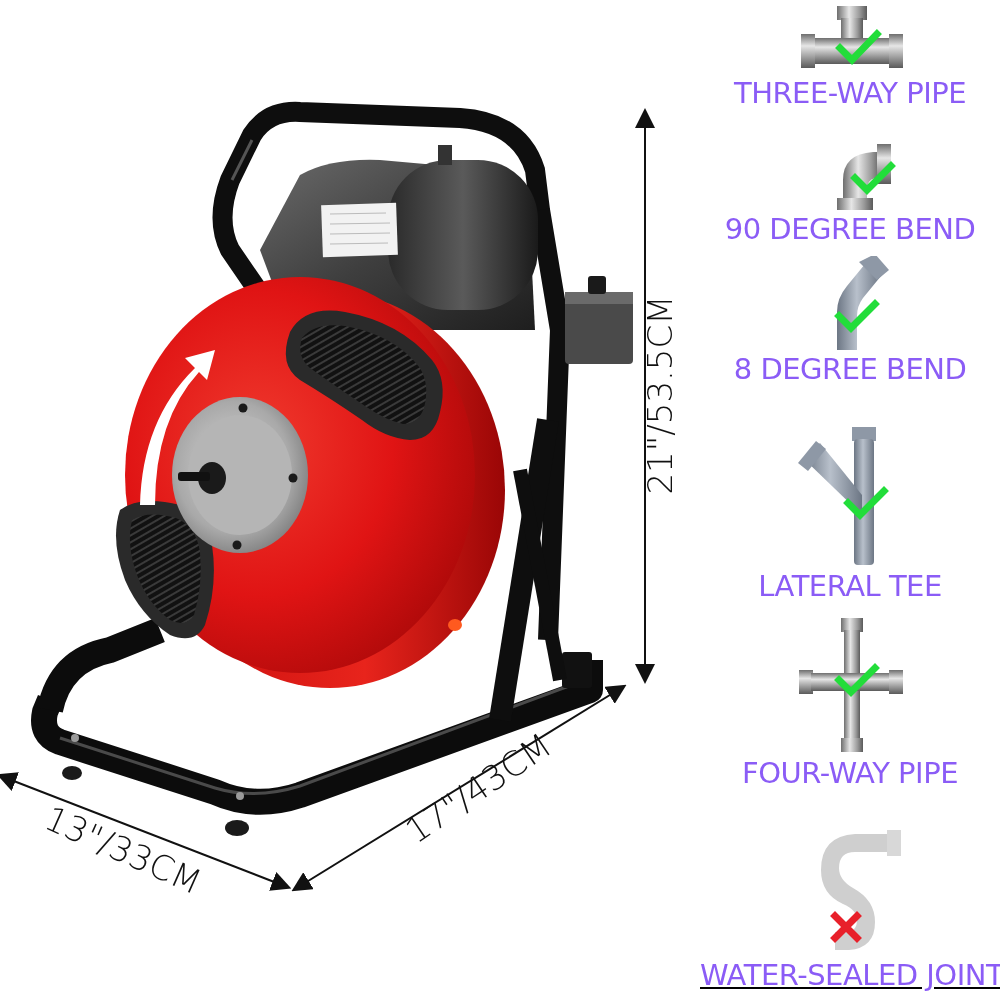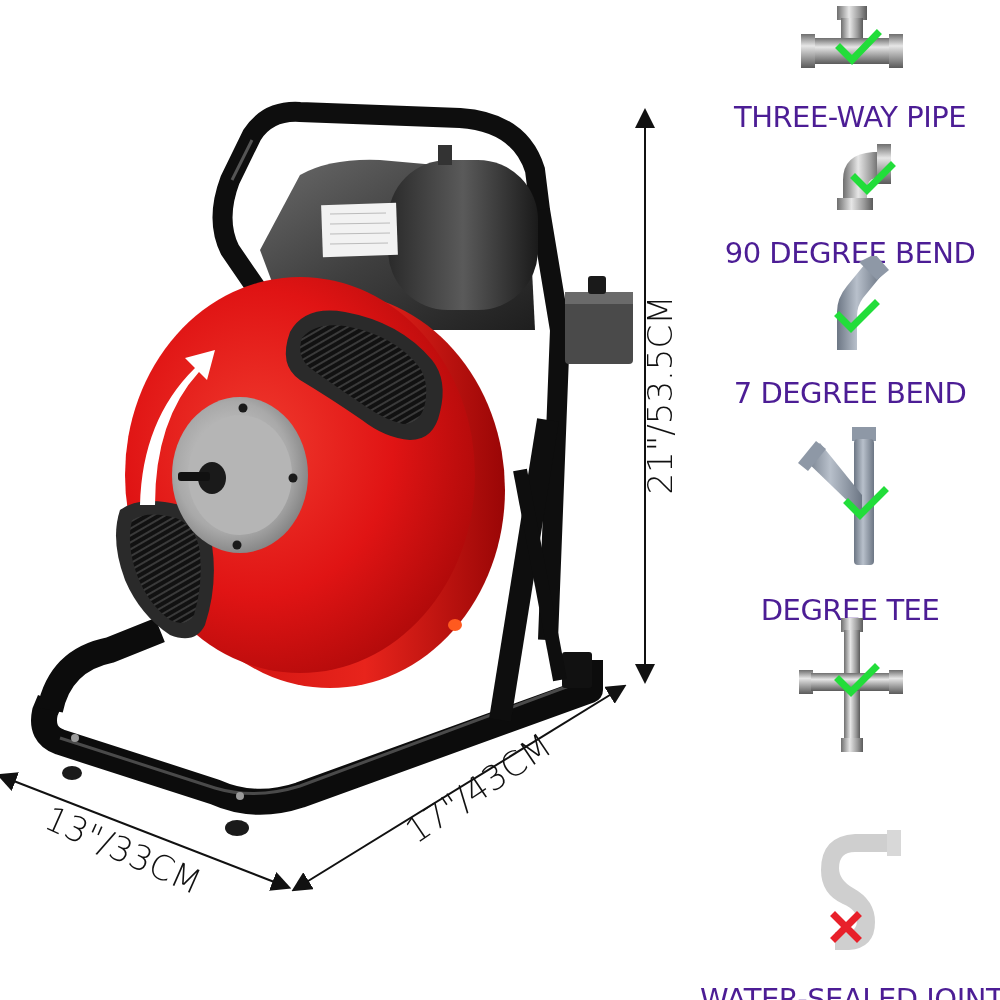--- a/index.html
+++ b/index.html
@@ -9,23 +9,23 @@
   .machine { position: absolute; left: 0; top: 0; width: 700px; height: 1000px; }
   .dim-label { position: absolute; color: #111; font-size: 34px; font-weight: 300;
                letter-spacing: 0px; white-space: nowrap; transform-origin: center center;
                font-family: "DejaVu Sans", sans-serif; }
   .dim-width { left: 40px; top: 830px; transform: rotate(24deg); }
   .dim-depth { left: 395px; top: 768px; transform: rotate(-34deg); }
   .dim-height { left: 560px; top: 375px; transform: rotate(-90deg); }
   .fittings { position: absolute; left: 700px; top: 0; width: 300px; height: 1000px; }
   .fitting { position: absolute; left: 0; width: 300px; text-align: center; }
   .fitting svg { display: block; margin: 0 auto; }
-  .fitting-label { display: block; color: #4c1d95; font-size: 29px; line-height: 34px;
+  .fitting-label { display: block; color: #8b5cf6; font-size: 29px; line-height: 34px;
                    white-space: nowrap; letter-spacing: -0.5px;
-                   font-family: "DejaVu Sans", sans-serif; margin-top: 24px; }
+                   font-family: "DejaVu Sans", sans-serif; }
 </style>
 </head>
 <body>
 
 <div class="stage">
 
   <svg class="machine" viewBox="0 0 700 1000" xmlns="http://www.w3.org/2000/svg">
     <defs>
       <radialGradient id="drumGrad" cx="0.38" cy="0.42" r="0.7">
         <stop offset="0" stop-color="#f03a2e"></stop>
@@ -181,44 +181,45 @@
           <linearGradient id="pV" x1="0" y1="0" x2="1" y2="0">
             <stop offset="0" stop-color="#6c7684"></stop>
               <stop offset="0.45" stop-color="#b8c0cb"></stop>
             <stop offset="1" stop-color="#6c7684"></stop>
           </linearGradient>
         </defs>
         <path d="M42 94 L42 56 Q42 42 52 30 L70 8 L86 20 L68 42 Q62 50 62 60 L62 94 Z" fill="url(#pV)"></path>
         <path d="M64 6 L80 -2 L94 14 L82 24 Z" fill="#8e98a6"></path>
         <path d="M44 60 L56 72 L80 48" fill="none" stroke="#22dd3a" stroke-width="7" stroke-linecap="square"></path>
       </svg>
-      <span class="fitting-label">7 DEGREE BEND</span>
+      <span class="fitting-label">8 DEGREE BEND</span>
     </div>
 
     <div class="fitting" style="top:425px;">
       <svg width="120" height="144" viewBox="0 0 120 144">
         <rect x="62" y="2" width="24" height="14" fill="#8e98a6"></rect>
         <rect x="64" y="14" width="20" height="126" rx="4" fill="url(#pV)"></rect>
         <path d="M14 34 L30 18 L72 70 L72 90 Z" fill="url(#pV)"></path>
         <path d="M8 38 L26 16 L36 24 L18 46 Z" fill="#8e98a6"></path>
         <path d="M58 78 L70 90 L94 66" fill="none" stroke="#22dd3a" stroke-width="7" stroke-linecap="square"></path>
       </svg>
-      <span class="fitting-label">DEGREE TEE</span>
+      <span class="fitting-label">LATERAL TEE</span>
     </div>
 
     <div class="fitting" style="top:616px;">
       <svg width="110" height="140" viewBox="0 0 110 140">
         <rect x="46" y="2" width="22" height="14" fill="url(#mV)"></rect>
         <rect x="49" y="14" width="16" height="112" fill="url(#mV)"></rect>
         <rect x="46" y="122" width="22" height="14" fill="url(#mV)"></rect>
         <rect x="4" y="54" width="14" height="24" fill="url(#mH)"></rect>
         <rect x="16" y="57" width="82" height="18" fill="url(#mH)"></rect>
         <rect x="94" y="54" width="14" height="24" fill="url(#mH)"></rect>
         <path d="M44 64 L56 76 L80 52" fill="none" stroke="#22dd3a" stroke-width="7" stroke-linecap="square"></path>
       </svg>
+      <span class="fitting-label">FOUR-WAY PIPE</span>
     </div>
 
     <div class="fitting" style="top:818px;text-decoration:underline;">
       <svg width="110" height="140" viewBox="0 0 110 140">
         <path d="M60 16 L96 16 L96 34 L60 34 Q44 34 44 50 Q44 62 58 70 Q80 82 80 104 Q80 130 54 132 L40 132 L40 114 L54 114 Q62 112 62 102 Q62 92 48 86 Q26 76 26 52 Q26 18 60 16 Z" fill="#cfcfcf"></path>
         <rect x="92" y="12" width="14" height="26" fill="#d8d8d8"></rect>
         <path d="M40 98 L62 120 M62 98 L40 120" stroke="#e8202a" stroke-width="7" stroke-linecap="square"></path>
       </svg>
       <span class="fitting-label">WATER-SEALED JOINT</span>
     </div>

